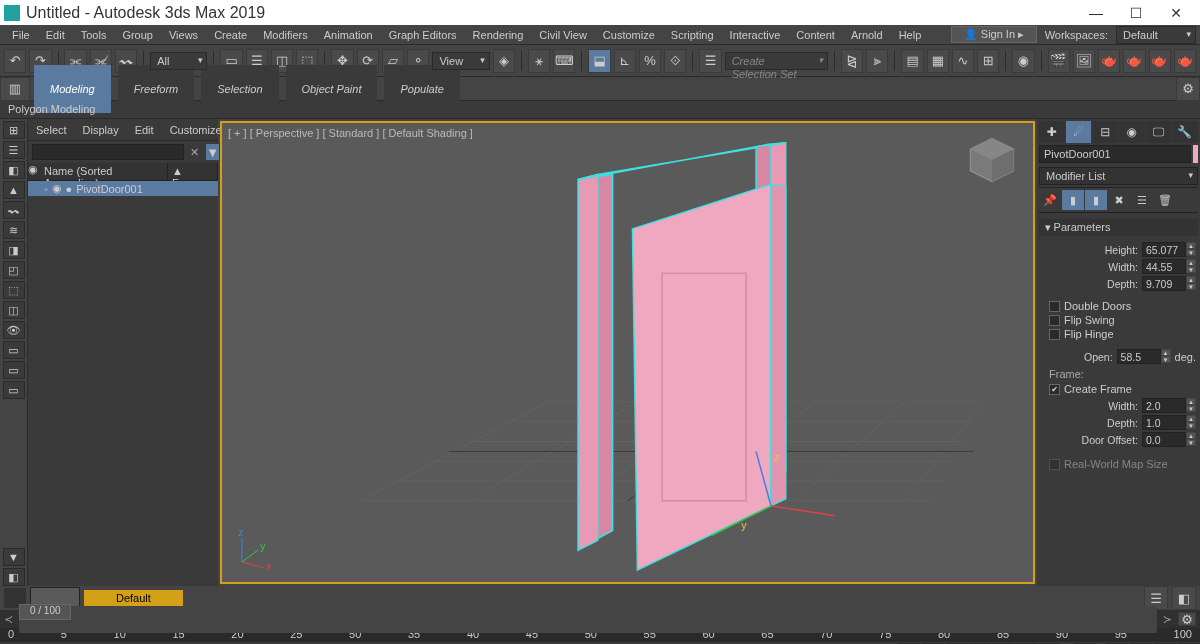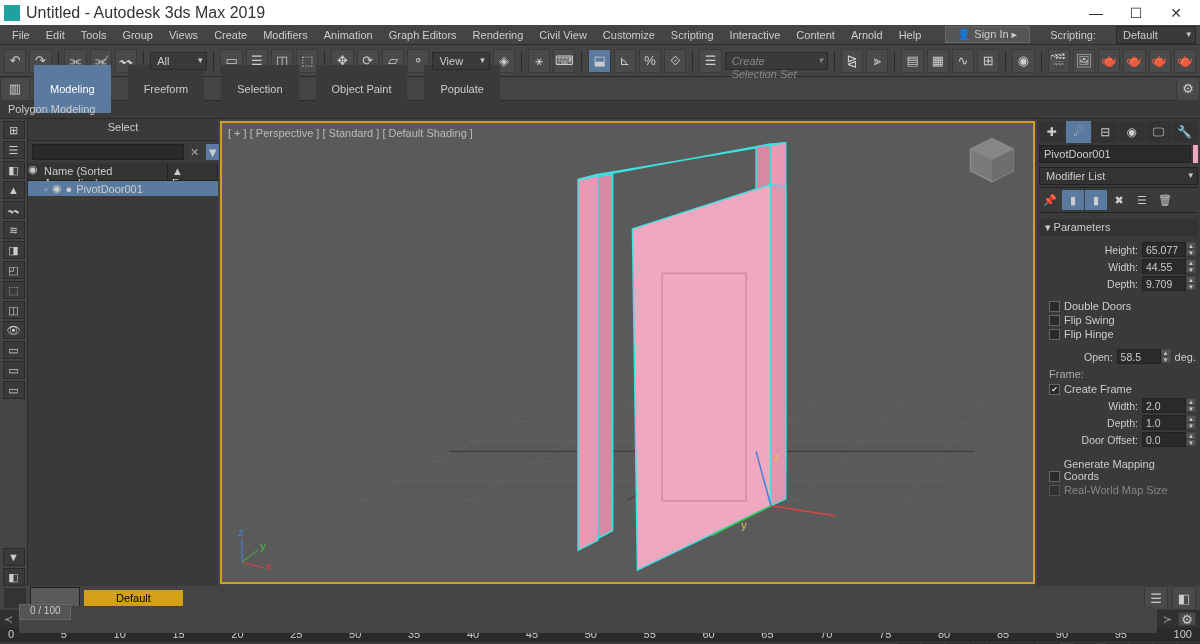--- a/index.html
+++ b/index.html
@@ -4,39 +4,39 @@
 <style>
 * { box-sizing: border-box; margin: 0; padding: 0; font-family: "Segoe UI", Tahoma, sans-serif; font-size: 11px; color: #ccc; }
 body { background: #444; width: 1200px; height: 644px; overflow: hidden; user-select: none; }
 .titlebar { height: 25px; background: #fff; display: flex; align-items: center; padding: 0 4px; color: #333; }
 .titlebar .icon { width: 16px; height: 16px; background: #20a0a0; margin-right: 6px; }
 .titlebar .title { flex: 1; color: #333; font-size: 16px; }
 .titlebar .winbtn { width: 40px; text-align: center; font-size: 14px; color: #333; }
 .menubar { height: 20px; background: #444; display: flex; align-items: center; padding: 0 4px; border-bottom: 1px solid #2a2a2a; justify-content:space-between; }
 .menubar .menu-left {display:flex;}
 .menubar .item { padding: 14px 8px; cursor: default; }
-.menubar .right { display: flex; align-items: center; gap: 20px; }
+.menubar .right { display: flex; align-items: center; gap: 8px; }
 .menubar .signin { background: #555; border: 1px solid #666; padding: 1px 12px; }
 .toolbar1 { height: 32px; background: #444; display: flex; align-items: center; padding: 0 4px; gap: 3px; border-bottom: 1px solid #2a2a2a; }
 .tbtn { width: 24px; height: 24px; background: #4a4a4a; display: flex; align-items: center; justify-content: center; border: 1px solid #3a3a3a; cursor: default; font-size:13px; }
 .tbtn.active { background: #5a7aa0; }
 .sep { width: 1px; height: 20px; background: #2a2a2a; margin: 0 3px; }
 .dropdown { background: #3a3a3a; border: 1px solid #2a2a2a; padding: 2px 18px 2px 6px; position: relative; height: 18px; line-height: 13px;}
 .dropdown::after { content: "▾"; position: absolute; right: 4px; top: 1px; font-size: 9px; }
 .toolbar2 { height: 24px; background: #444; display: flex; align-items: center; border-bottom: 1px solid #2a2a2a; }
-.tab2 { padding: 18px 16px; background: #3a3a3a; margin-right: 17px; cursor: default; }
+.tab2 { padding: 18px 16px; background: #3a3a3a; margin-right: 7px; cursor: default; font-style: italic; }
 .tab2.active { background: #5a7aa0; color: #fff; }
 .subhdr { height: 18px; background: #3a3a3a; padding: 2px 8px; border-bottom: 1px solid #2a2a2a; }
 
 .main { display: flex; height: 467px; }
 .left-tools { width: 28px; background: #444; display: flex; flex-direction: column; align-items: center; padding-top: 2px; gap: 2px; border-right: 1px solid #2a2a2a; }
 .ltbtn { width: 22px; height: 18px; background: #3a3a3a; border: 1px solid #2a2a2a; display:flex;align-items:center;justify-content:center;font-size:11px;}
 
 .scene-panel { width: 190px; background: #3a3a3a; display: flex; flex-direction: column; }
-.scene-toolbar { height: 22px; display: flex; align-items: center; padding: 0 4px; gap: 8px; border-bottom: 1px solid #2a2a2a; flex-direction: column; }
+.scene-toolbar { height: 22px; display: flex; align-items: center; padding: 0 4px; gap: 8px; border-bottom: 1px solid #2a2a2a; }
 .scene-search { height: 22px; display: flex; padding: 2px 4px; gap: 2px; align-items:center;}
 .scene-search input { flex: 1; background: #2a2a2a; border: 1px solid #222; color: #ccc; height: 16px; padding: 0 4px; }
 .scene-hdr { height: 18px; background: #333; display: flex; border-bottom: 1px solid #222; }
 .scene-hdr .col { padding: 2px 4px; border-right: 1px solid #222; }
 .scene-tree { flex: 1; background: #3a3a3a; }
 .tree-row { display: flex; align-items: center; padding: 1px 4px 1px 16px; gap: 4px; }
 .tree-row.sel { background: #5a7aa0; color: #fff; }
 
 .viewport { flex: 1; position: relative; background: #5a5a5a; border: 2px solid #d4a017; margin: 2px; }
 .vp-label { position: absolute; top: 4px; left: 6px; color: #bbb; font-size: 11px; }
@@ -109,21 +109,21 @@
       <div class="item">Civil View</div>
       <div class="item">Customize</div>
       <div class="item">Scripting</div>
       <div class="item">Interactive</div>
       <div class="item">Content</div>
       <div class="item">Arnold</div>
       <div class="item">Help</div>
     </div>
   <div class="right">
     <div class="signin">👤 <span>Sign In</span> ▸</div>
-    <span>Scripting:</span>
+    <span>Workspaces:</span>
     <div class="dropdown" style="width:80px">Default</div>
   </div>
 </div>
 
 <div class="toolbar1">
   <div class="tbtn">↶</div>
   <div class="tbtn">↷</div>
   <div class="sep"></div>
   <div class="tbtn">⫘</div>
   <div class="tbtn">⫘̸</div>
@@ -399,24 +399,20 @@
           <label>Door Offset:</label>
           <div class="spinner">
             <input value="0.0" style="">
             <div class="arrows">
               <div>▲</div>
               <div>▼</div>
             </div>
           </div>
         </div>
       <div style="height:8px"></div>
-      <div class="chk-row">
-          <span class="chk"></span>
-          <span>Generate Mapping Coords</span>
-        </div>
       <div class="chk-row" style="opacity:0.5">
           <span class="chk"></span>
           <span>Real-World Map Size</span>
         </div>
     </div>
   </div>
 </div>
 
 <div class="lower">
   <div class="default-row">

